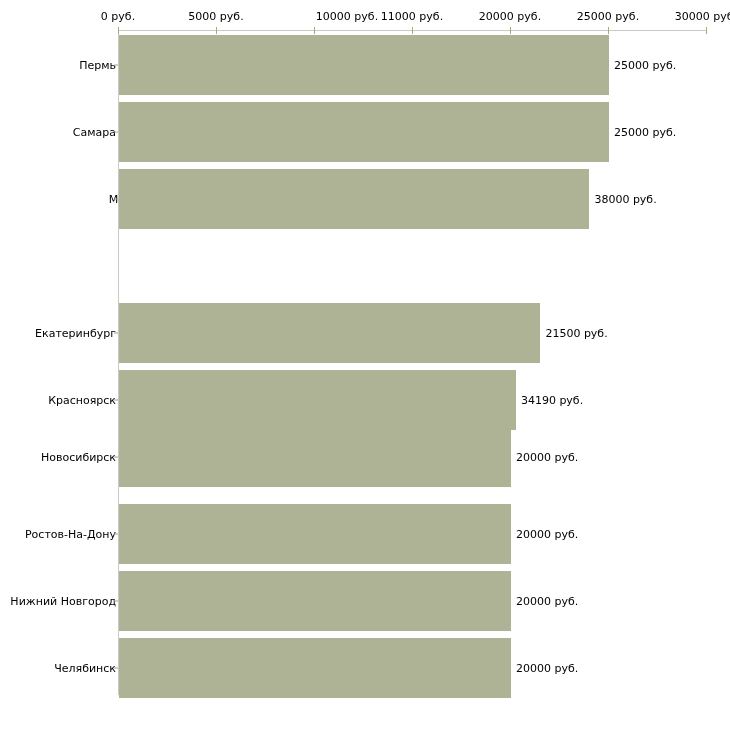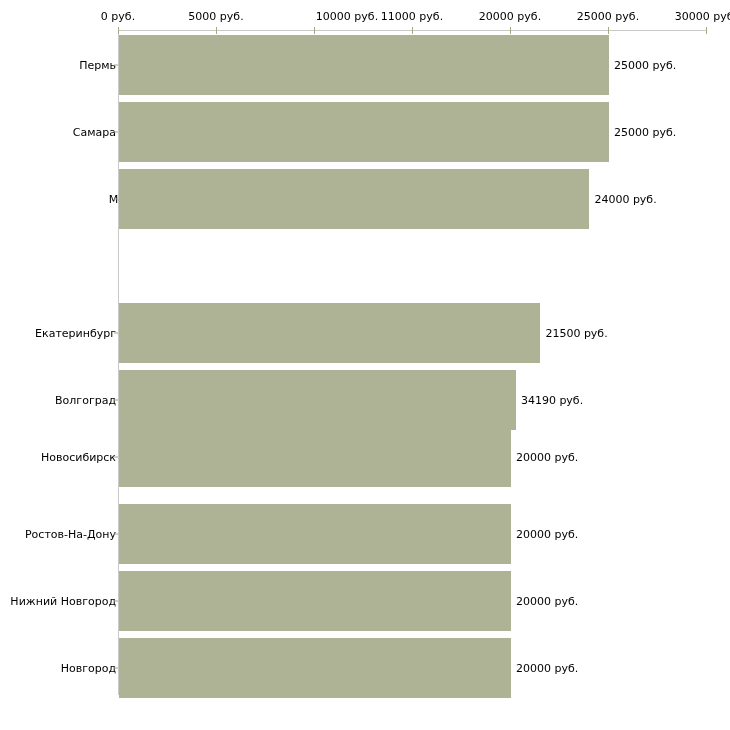--- a/index.html
+++ b/index.html
@@ -157,30 +157,30 @@
       <div class="bar-row" style="top: 67px;">
         <div class="cat-label">Самара</div>
         <div class="cat-tick"></div>
         <div class="bar" style="width: 490px; background: rgb(174, 179, 149);"></div>
         <div class="bar-value" style="left: 614px;">25000 руб.</div>
       </div>
       <div class="bar-row" style="top: 134px; padding-left: 35px;">
         <div class="cat-label">Москва</div>
         <div class="cat-tick"></div>
         <div class="bar" style="width: 470.4px; background: rgb(174, 179, 149);"></div>
-        <div class="bar-value" style="left: 594.4px;">24000 руб.</div>
+        <div class="bar-value" style="left: 594.4px;">38000 руб.</div>
       </div>
       <div class="bar-row" style="top: 268px;">
         <div class="cat-label">Екатеринбург</div>
         <div class="cat-tick"></div>
         <div class="bar" style="width: 421.4px; background: rgb(174, 179, 149);"></div>
         <div class="bar-value" style="left: 545.4px;">21500 руб.</div>
       </div>
       <div class="bar-row" style="top: 335px;">
-        <div class="cat-label">Волгоград</div>
+        <div class="cat-label">Красноярск</div>
         <div class="cat-tick"></div>
         <div class="bar" style="width: 396.9px; background: rgb(174, 179, 149);"></div>
         <div class="bar-value" style="left: 520.9px;">34190 руб.</div>
       </div>
       <div class="bar-row" style="top: 392px;">
         <div class="cat-label">Новосибирск</div>
         <div class="cat-tick"></div>
         <div class="bar" style="width: 392px; background: rgb(174, 179, 149);"></div>
         <div class="bar-value" style="left: 516px;">20000 руб.</div>
       </div>
@@ -190,20 +190,20 @@
         <div class="bar" style="width: 392px; background: rgb(174, 179, 149);"></div>
         <div class="bar-value" style="left: 516px;">20000 руб.</div>
       </div>
       <div class="bar-row" style="top: 536px;">
         <div class="cat-label">Нижний Новгород</div>
         <div class="cat-tick"></div>
         <div class="bar" style="width: 392px; background: rgb(174, 179, 149);"></div>
         <div class="bar-value" style="left: 516px;">20000 руб.</div>
       </div>
       <div class="bar-row" style="top: 603px;">
-        <div class="cat-label">Новгород</div>
+        <div class="cat-label">Челябинск</div>
         <div class="cat-tick"></div>
         <div class="bar" style="width: 392px; background: rgb(174, 179, 149);"></div>
         <div class="bar-value" style="left: 516px;">20000 руб.</div>
       </div>
     </div>
 
 </div>
 
 </body></html>

